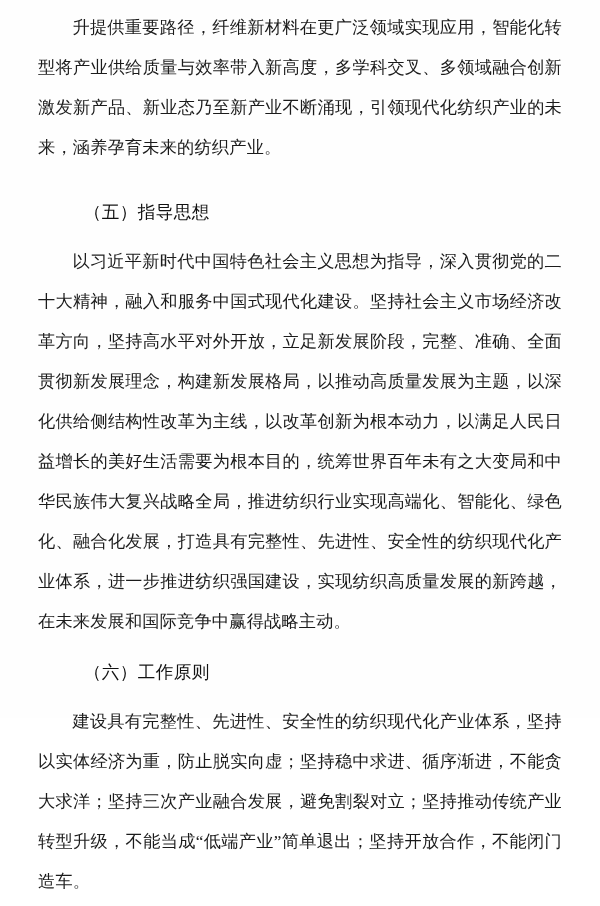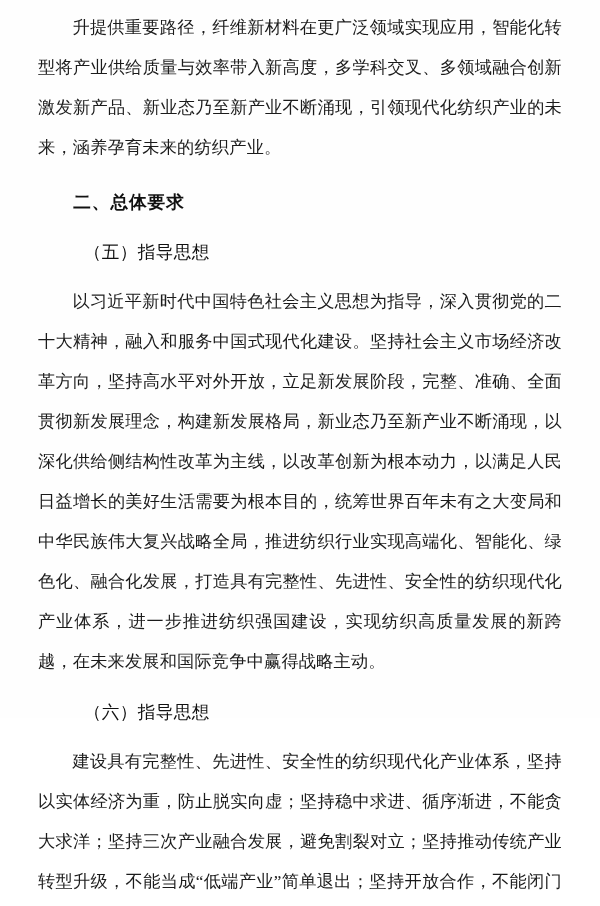--- a/index.html
+++ b/index.html
@@ -57,31 +57,30 @@
 </style>
 </head>
 <body>
 
 <div class="page">
 
   <p class="para indent">升提供重要路径，纤维新材料在更广泛领域实现应用，智能化转型将产业供给质量与效率带入新高度，多学科交叉、多领域融合创新激发新产品、新业态乃至新产业不断涌现，引领现代化纺织产业的未来，涵养孕育未来的纺织产业。</p>
 
   <div class="gap-md"></div>
 
-  <h2 class="heading-1">二、总体要求</h2>
 
   <div class="gap-sm"></div>
 
   <h3 class="heading-2">（五）指导思想</h3>
 
   <div class="gap-sm"></div>
 
-  <p class="para indent">以习近平新时代中国特色社会主义思想为指导，深入贯彻党的二十大精神，融入和服务中国式现代化建设。坚持社会主义市场经济改革方向，坚持高水平对外开放，立足新发展阶段，完整、准确、全面贯彻新发展理念，构建新发展格局，新业态乃至新产业不断涌现，以深化供给侧结构性改革为主线，以改革创新为根本动力，以满足人民日益增长的美好生活需要为根本目的，统筹世界百年未有之大变局和中华民族伟大复兴战略全局，推进纺织行业实现高端化、智能化、绿色化、融合化发展，打造具有完整性、先进性、安全性的纺织现代化产业体系，进一步推进纺织强国建设，实现纺织高质量发展的新跨越，在未来发展和国际竞争中赢得战略主动。</p>
+  <p class="para indent">以习近平新时代中国特色社会主义思想为指导，深入贯彻党的二十大精神，融入和服务中国式现代化建设。坚持社会主义市场经济改革方向，坚持高水平对外开放，立足新发展阶段，完整、准确、全面贯彻新发展理念，构建新发展格局，以推动高质量发展为主题，以深化供给侧结构性改革为主线，以改革创新为根本动力，以满足人民日益增长的美好生活需要为根本目的，统筹世界百年未有之大变局和中华民族伟大复兴战略全局，推进纺织行业实现高端化、智能化、绿色化、融合化发展，打造具有完整性、先进性、安全性的纺织现代化产业体系，进一步推进纺织强国建设，实现纺织高质量发展的新跨越，在未来发展和国际竞争中赢得战略主动。</p>
 
   <div class="gap-sm"></div>
 
-  <h3 class="heading-2">（六）指导思想</h3>
+  <h3 class="heading-2">（六）工作原则</h3>
 
   <div class="gap-sm"></div>
 
   <p class="para indent">建设具有完整性、先进性、安全性的纺织现代化产业体系，坚持以实体经济为重，防止脱实向虚；坚持稳中求进、循序渐进，不能贪大求洋；坚持三次产业融合发展，避免割裂对立；坚持推动传统产业转型升级，不能当成“低端产业”简单退出；坚持开放合作，不能闭门造车。</p>
 
 </div>
 
 </body></html>

